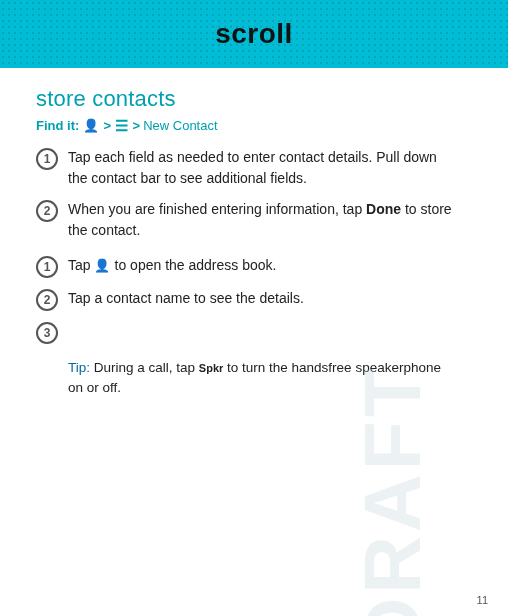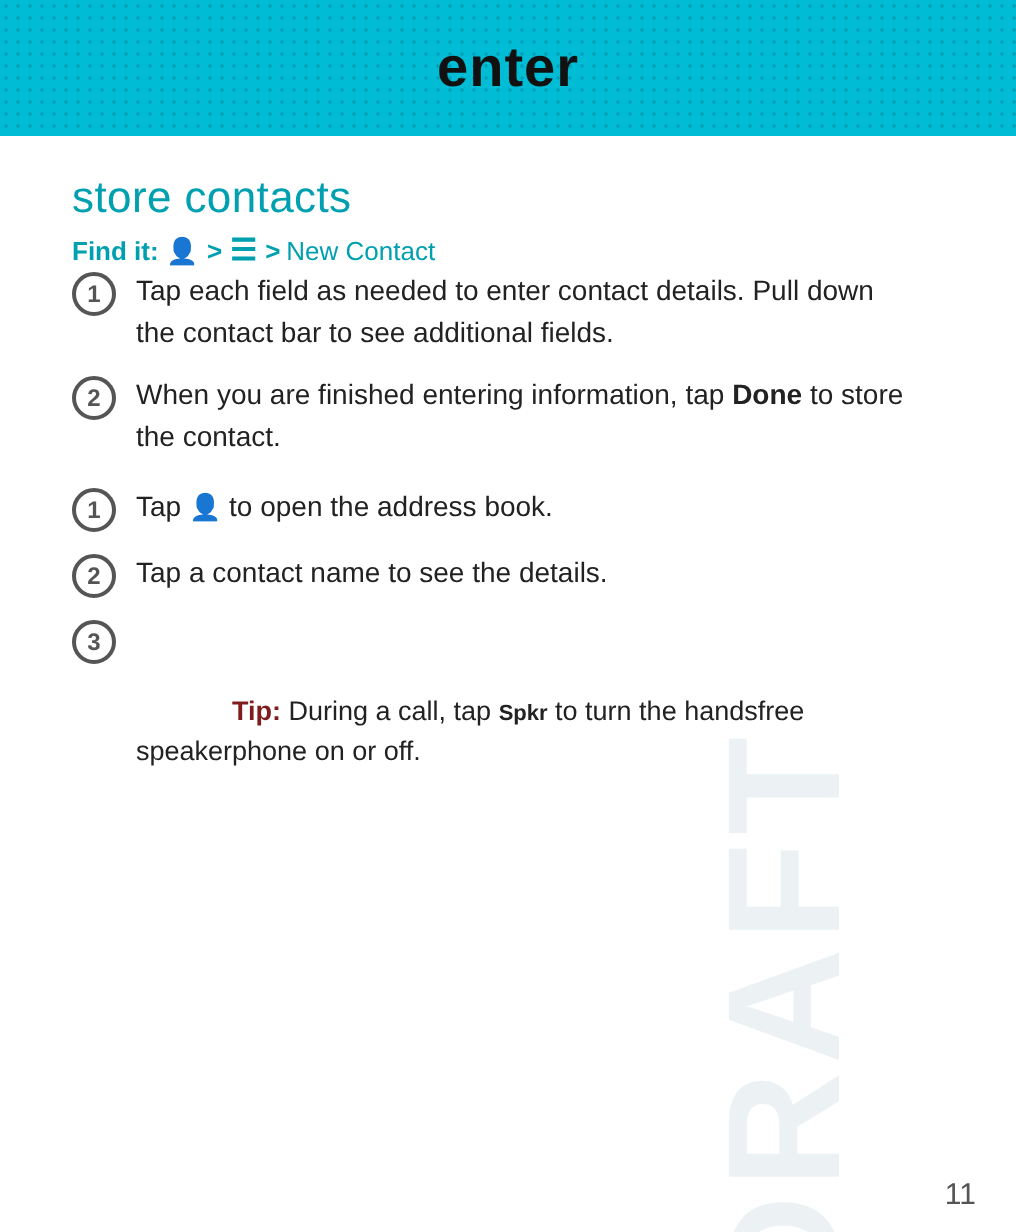--- a/index.html
+++ b/index.html
@@ -57,21 +57,21 @@
       font-weight: 300;
       margin-bottom: 6px;
       letter-spacing: 0.2px;
     }
 
     
     .find-it {
       font-size: 13px;
       font-weight: bold;
       color: #00a0b0;
-      margin-bottom: 2px;
+      margin-bottom: 14px;
       display: flex;
       align-items: center;
       gap: 3px;
     }
 
     .find-it .arrow {
       color: #00a0b0;
       font-style: normal;
       font-weight: bold;
     }
@@ -122,41 +122,40 @@
     
     .tip {
       margin-top: 6px;
       margin-left: 32px;
       font-size: 13.5px;
       line-height: 1.5;
       color: #222;
     }
 
     .tip .tip-label {
-      color: #7f1d1d;
-      font-weight: bold;
-      margin-left: 48px;
+      color: #0369a1;
+      font-weight: normal;
     }
 
     .tip .spkr {
       font-size: 11px;
       font-weight: bold;
     }
 
     
     .section {
       margin-bottom: 10px;
     }
 
     
     .page-number {
       position: absolute;
       bottom: 10px;
       right: 20px;
-      font-size: 15px;
+      font-size: 11px;
       color: #555;
     }
 
     
     .watermark {
       position: absolute;
       bottom: 60px;
       right: -30px;
       font-size: 80px;
       font-weight: bold;
@@ -164,21 +163,21 @@
       transform: rotate(-90deg);
       letter-spacing: 4px;
       user-select: none;
       pointer-events: none;
     }
   </style>
 </head>
 <body>
 
 <div class="header">
-  <span class="header-title">enter</span>
+  <span class="header-title">scroll</span>
 </div>
 
 <div class="content">
 
   <div class="section">
     <div class="section-title">store contacts</div>
 
     <div class="find-it">
       <span>Find it:</span>
       <span style="font-size:13px; margin:0 1px;">👤</span>

